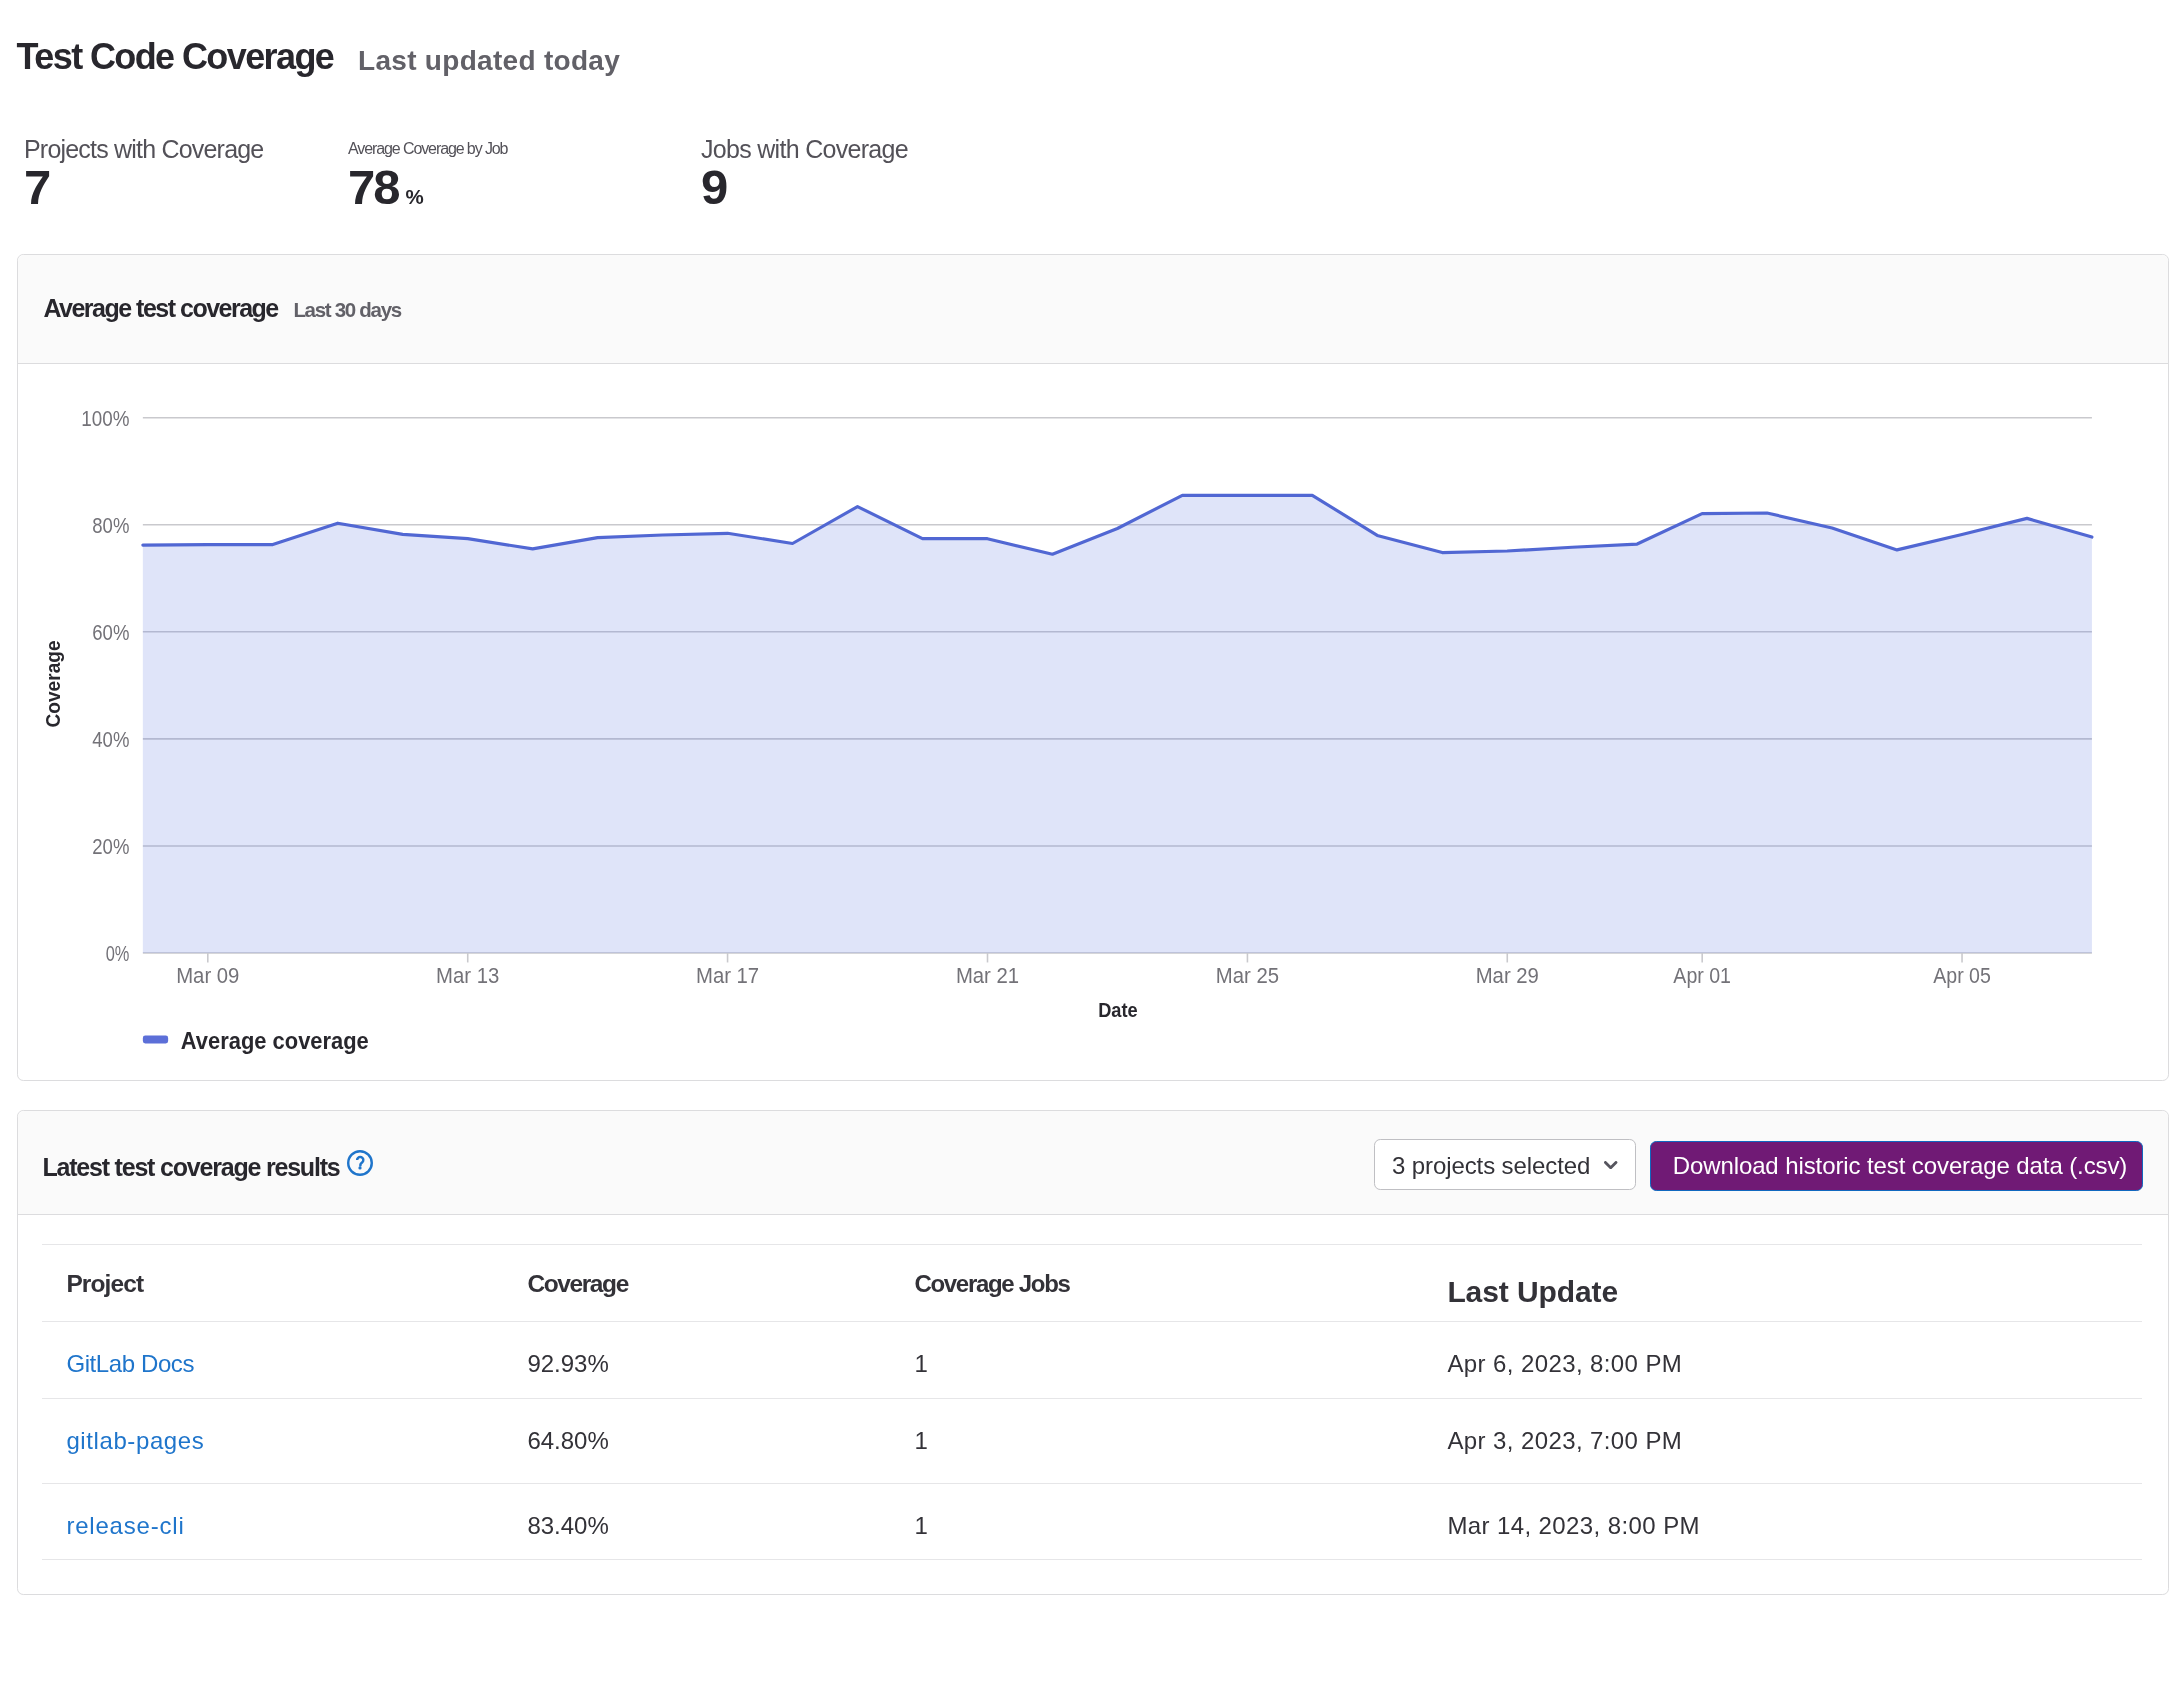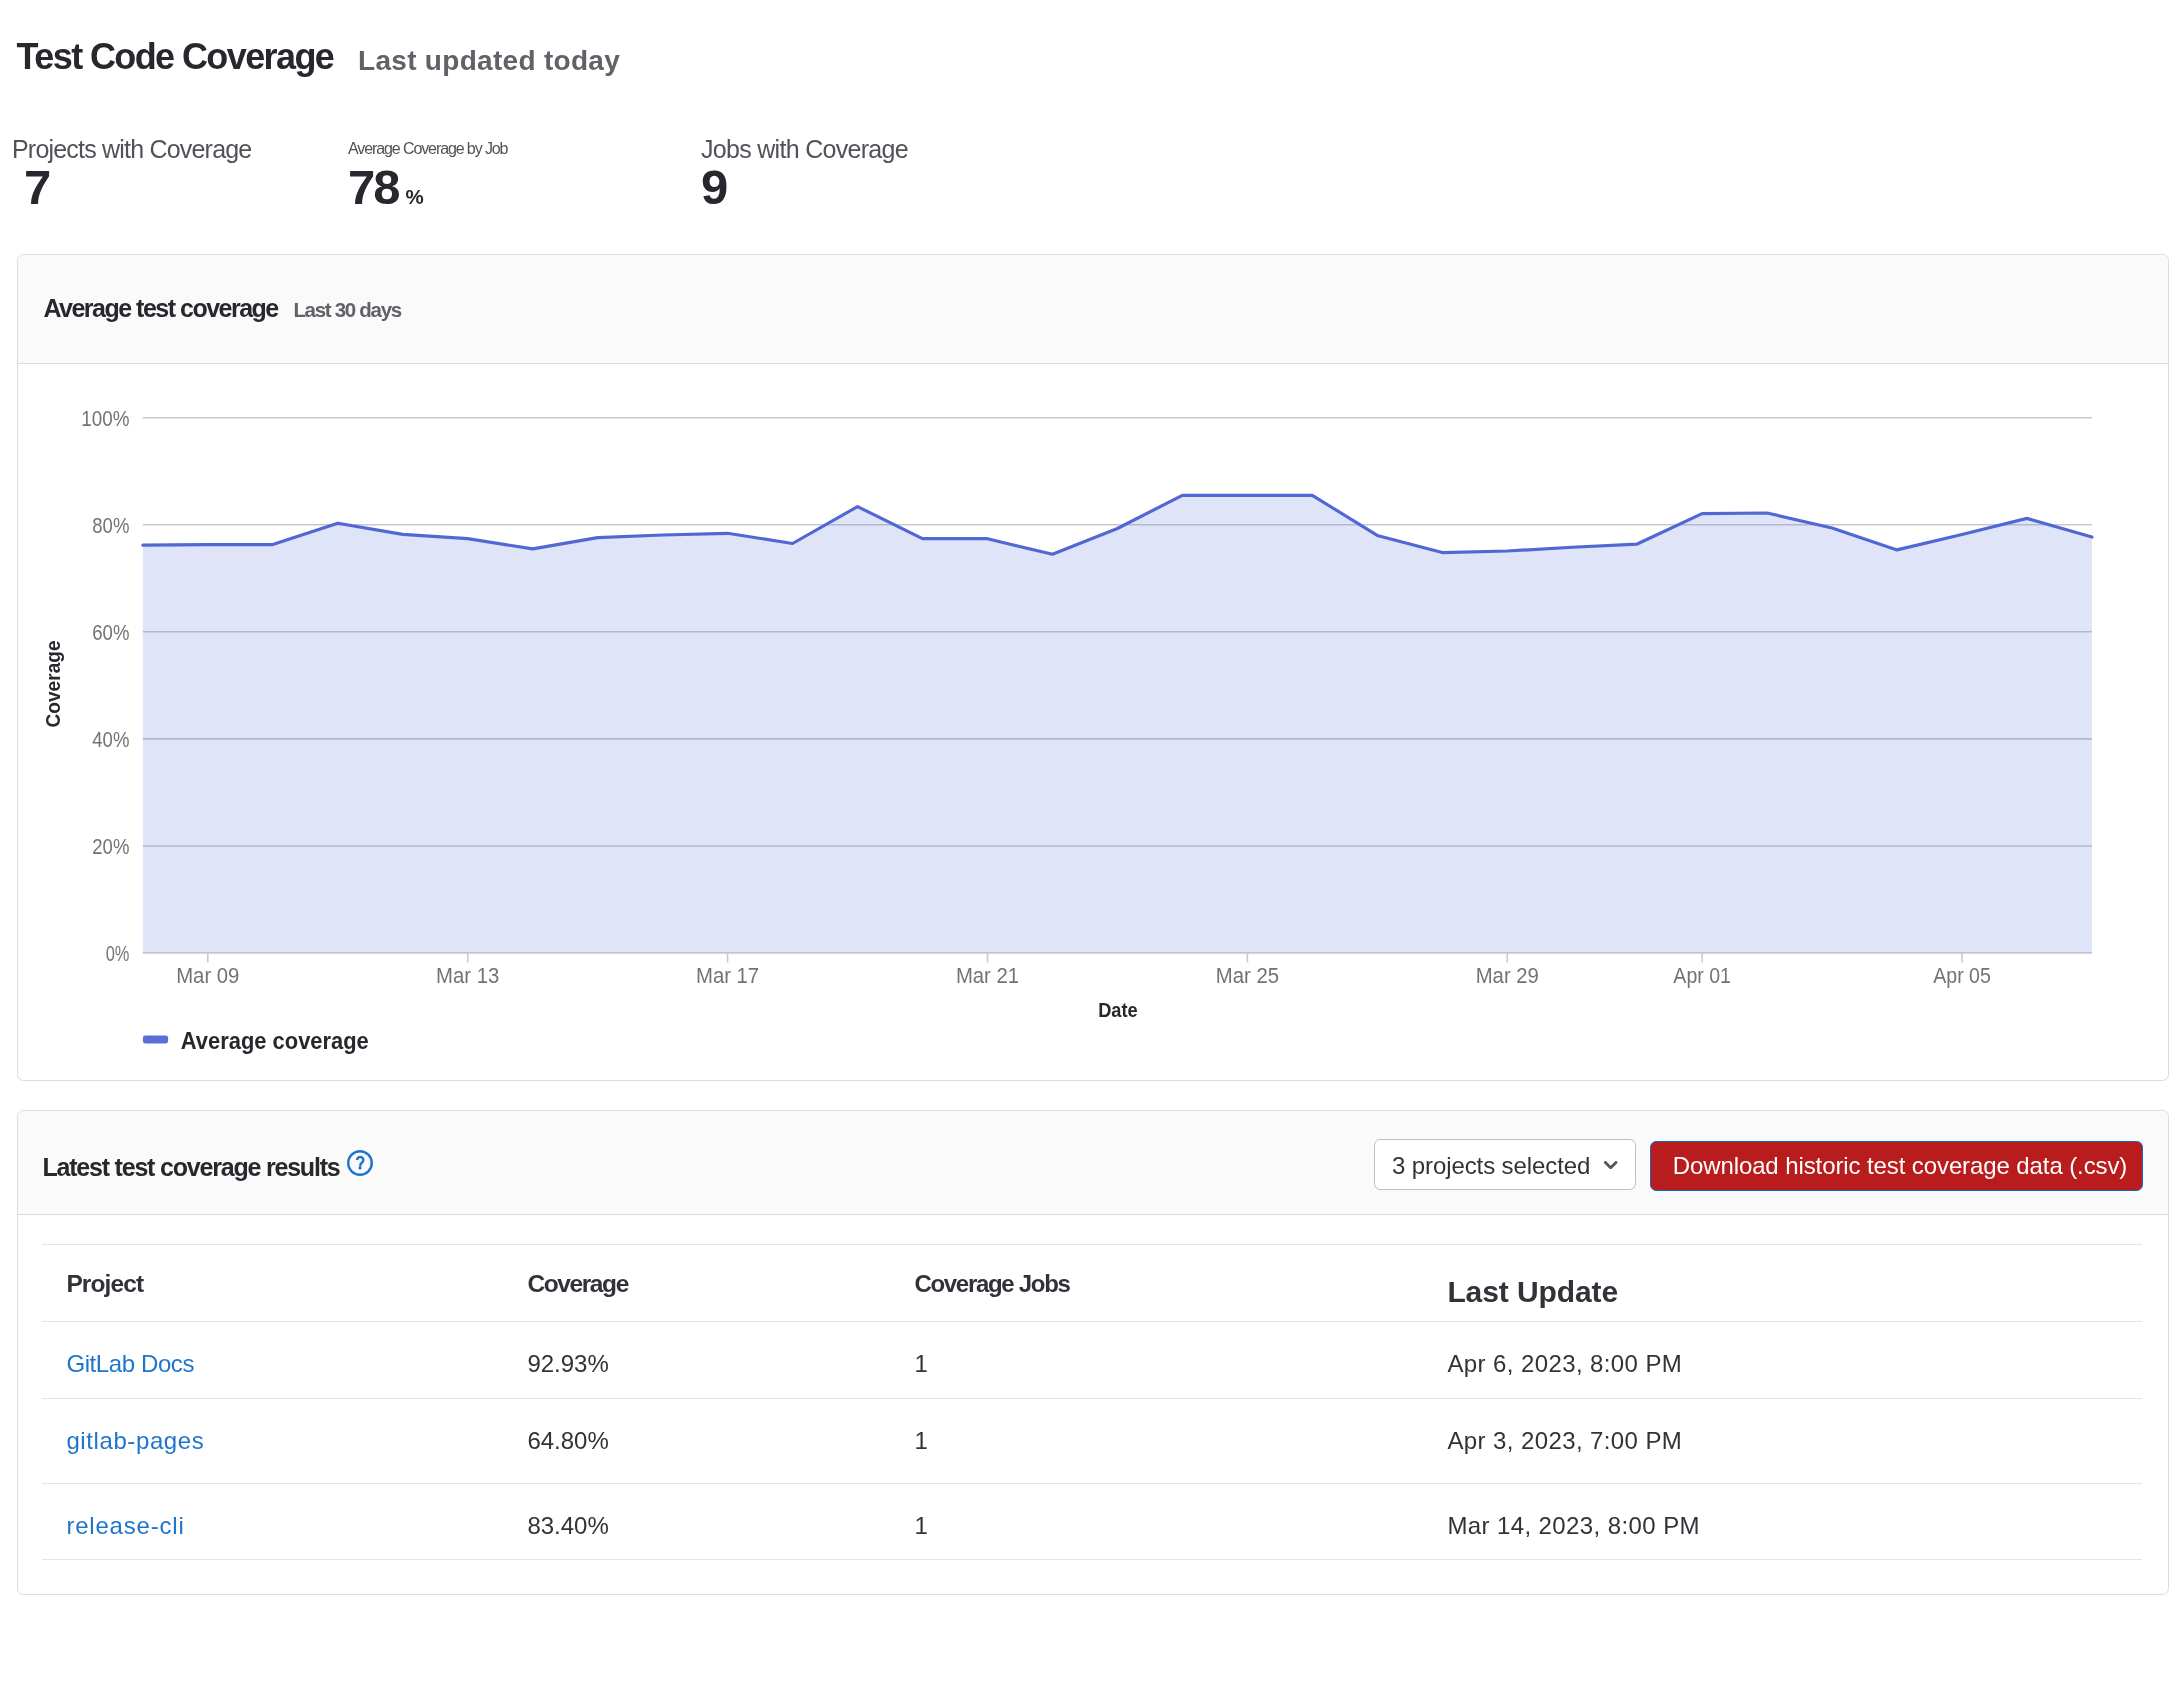--- a/index.html
+++ b/index.html
@@ -6,21 +6,21 @@
 body { width:2183px; height:1684px; background:#fff; font-family:"Liberation Sans",sans-serif; position:relative; color:#333238; }
 .abs { position:absolute; }
 .card { position:absolute; left:17.4px; width:2152px; border:1.6px solid #dcdcde; border-radius:6.3px; background:#fff; }
 .card-header { background:#fafafa; border-bottom:1.6px solid #dcdcde; position:relative; border-radius:6.3px 6.3px 0 0; }
 </style>
 </head>
 <body>
 <div class="abs" id="t1" style="left:16.6px;top:38px;font-size:36px;font-weight:bold;line-height:38px;color:#28272d;letter-spacing:-1.6px;white-space:nowrap;">Test Code Coverage</div>
 <div class="abs" id="t2" style="left:358px;top:45px;font-size:28px;font-weight:bold;line-height:31px;color:#626168;letter-spacing:0.3px;white-space:nowrap;">Last updated today</div>
 
-<div class="abs" id="l1" style="left:12px;top:137px;font-size:25px;color:#535158;line-height:24.5px;letter-spacing:-0.8px;">Projects with Coverage</div>
+<div class="abs" id="l1" style="left:24px;top:137px;font-size:25px;color:#535158;line-height:24.5px;letter-spacing:-0.8px;">Projects with Coverage</div>
 <div class="abs" id="v1" style="left:24px;top:164px;font-size:49px;font-weight:bold;color:#28272d;line-height:47px;">7</div>
 <div class="abs" id="l2" style="left:348px;top:137px;font-size:16px;color:#535158;line-height:24.5px;letter-spacing:-1.1px;text-align:right;">Average Coverage by Job</div>
 <div class="abs" id="v2" style="left:348px;top:164px;font-size:49px;letter-spacing:-2px;font-weight:bold;color:#28272d;line-height:47px;">78<span id="v2b" style="font-size:20.5px;margin-left:7.1px;letter-spacing:0;">%</span></div>
 <div class="abs" id="l3" style="left:701px;top:137px;font-size:25px;color:#535158;line-height:24.5px;letter-spacing:-0.7px;">Jobs with Coverage</div>
 <div class="abs" id="v3" style="left:701px;top:164px;font-size:49px;font-weight:bold;color:#28272d;line-height:47px;">9</div>
 
 <div class="card" style="top:254px;height:827px;">
   <div class="card-header" style="height:109px;">
     <span class="abs" id="c1t" style="left:25px;top:39px;font-size:25px;font-weight:bold;color:#28272d;line-height:28.4px;letter-spacing:-1.5px;white-space:nowrap;">Average test coverage</span>
     <span class="abs" id="c1s" style="left:275px;top:43px;font-size:20.5px;font-weight:bold;color:#626168;line-height:24px;letter-spacing:-1.3px;white-space:nowrap;">Last 30 days</span>
@@ -69,21 +69,21 @@
     <svg width="26" height="26" viewBox="0 0 16 16" style="position:absolute;left:329px;top:39px;" fill="#1f75cb">
         <path fill-rule="evenodd" d="M8 14.5a6.5 6.5 0 1 0 0-13 6.5 6.5 0 0 0 0 13zM8 16A8 8 0 1 0 8 0a8 8 0 0 0 0 16z" clip-rule="evenodd"></path>
         <path d="M9 11a1 1 0 1 1-2 0 1 1 0 0 1 2 0zM5.5 6.151c0-.344.069-.684.202-1.002A2.616 2.616 0 0 1 7.14 3.75a2.567 2.567 0 0 1 1.992 0 2.616 2.616 0 0 1 1.437 1.399c.134.318.202.658.202 1.002a2.63 2.63 0 0 1-.762 1.85l-.933.946a.25.25 0 0 0-.072.176V10h-1.5V9.123c0-.465.183-.911.509-1.241l.933-.946c.21-.213.328-.502.328-.803 0-.15-.03-.3-.088-.438a1.116 1.116 0 0 0-.615-.6 1.067 1.067 0 0 0-.828 0 1.116 1.116 0 0 0-.615.6 1.135 1.135 0 0 0-.088.438H5.5z"></path>
       </svg>
     <div style="position:absolute;left:1356px;top:28px;width:262px;height:51px;border:1.6px solid #bfbfc3;border-radius:6.3px;background:#fff;">
       <span id="st" style="position:absolute;left:16.6px;top:12px;font-size:24px;line-height:27px;color:#333238;letter-spacing:-0.1px;">3 projects selected</span>
       <svg width="13.4" height="8.7" viewBox="0 0 17 11" style="position:absolute;left:229px;top:20.5px;">
           <path d="M1.8 1.8 L8.5 8.5 L15.2 1.8" fill="none" stroke="#56555e" stroke-width="3.6" stroke-linecap="round" stroke-linejoin="round"></path>
         </svg>
     </div>
-    <div style="position:absolute;left:1632px;top:30px;width:493px;height:50px;background:#b91c1c;border:1.6px solid #1068bf;border-radius:6.3px;">
+    <div style="position:absolute;left:1632px;top:30px;width:493px;height:50px;background:#701a75;border:1.6px solid #1068bf;border-radius:6.3px;">
       <span id="bt" style="position:absolute;left:21.3px;top:10.3px;font-size:24px;line-height:27px;color:#fff;letter-spacing:-0.1px;">Download historic test coverage data (.csv)</span>
     </div>
   </div>
   <div style="position:absolute;left:24px;top:133px;width:2100px;">
     <div style="position:relative;border-top:1.6px solid #e6e6e8;height:77px;">
       <span id="th1" style="position:absolute;left:24px;top:24.5px;font-size:24.5px;line-height:28.4px;font-weight:bold;letter-spacing:-0.9px;">Project</span>
       <span id="th2" style="position:absolute;left:485px;top:24.5px;font-size:24.5px;line-height:28.4px;font-weight:bold;letter-spacing:-1.4px;">Coverage</span>
       <span id="th3" style="position:absolute;left:872px;top:24.5px;font-size:24px;line-height:28.4px;font-weight:bold;letter-spacing:-1.3px;">Coverage Jobs</span>
       <span id="th4" style="position:absolute;left:1405px;top:24.5px;font-size:30px;line-height:28.4px;font-weight:bold;letter-spacing:-0.1px;margin-top:8px;">Last Update</span>
     </div>

